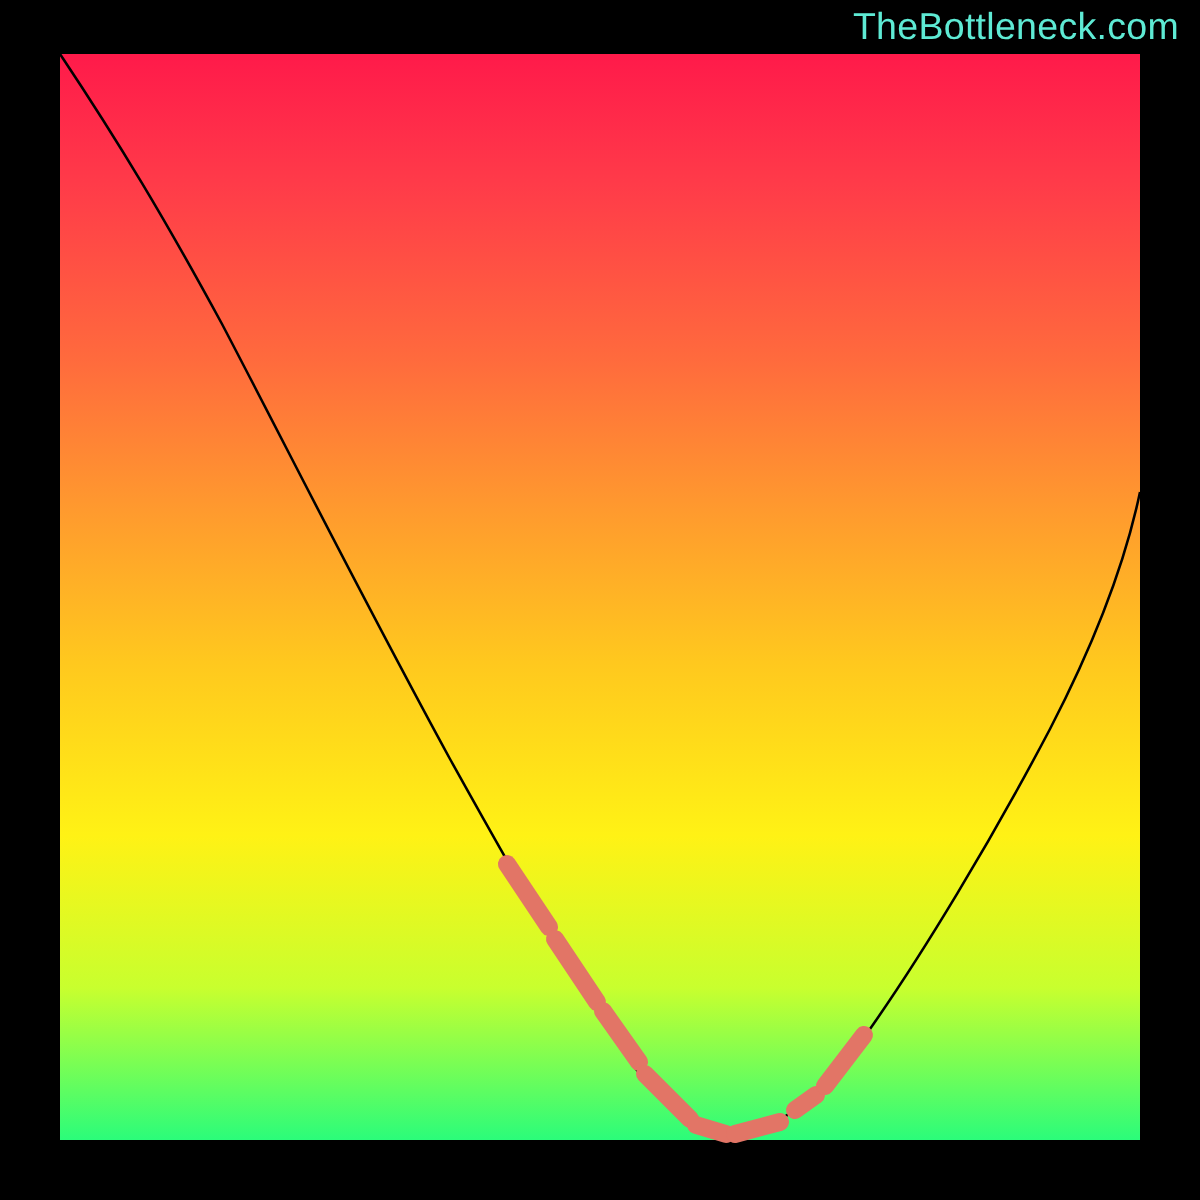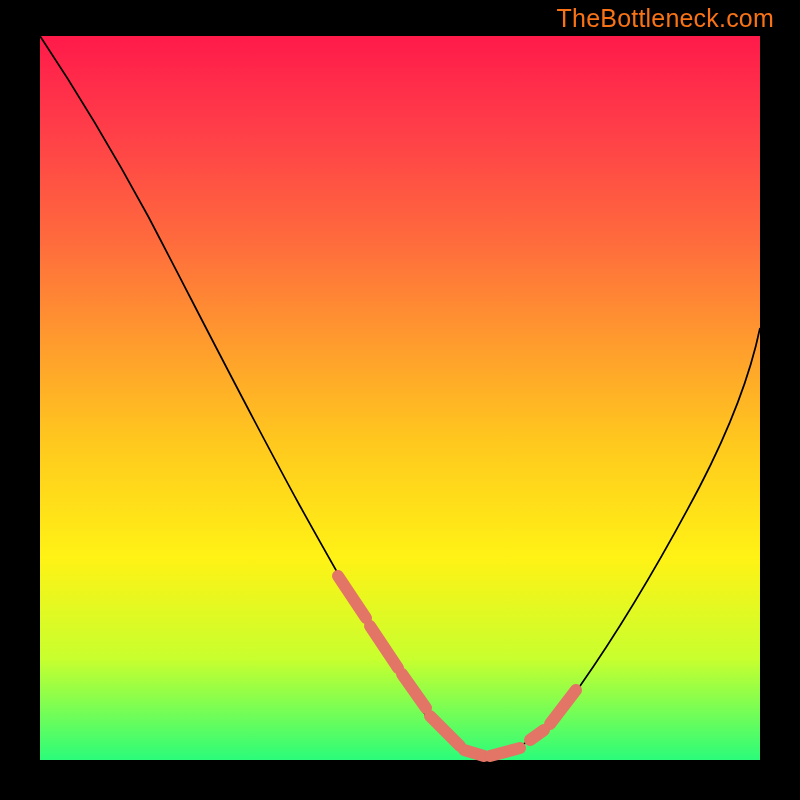--- a/index.html
+++ b/index.html
@@ -21,23 +21,23 @@
       #ff6a3d 28%,
       #ff9a2e 42%,
       #ffc81e 56%,
       #fff215 72%,
       #c8ff2e 86%,
       #2bfc7a 100%
     );
   }
   .credit {
     position: absolute;
-    top: 6px; right: 26px;
+    top: 6px; right: 14px;
     font: 500 25px/1 Arial, Helvetica, sans-serif;
-    color: #f97316;
+    color: #5eead4;
     letter-spacing: 0.2px;
   }
   svg.ov {
     position: absolute;
     left: 0; top: 0;
     width: 720px; height: 724px;
     overflow: visible;
   }
   .curve {
     fill: none;

